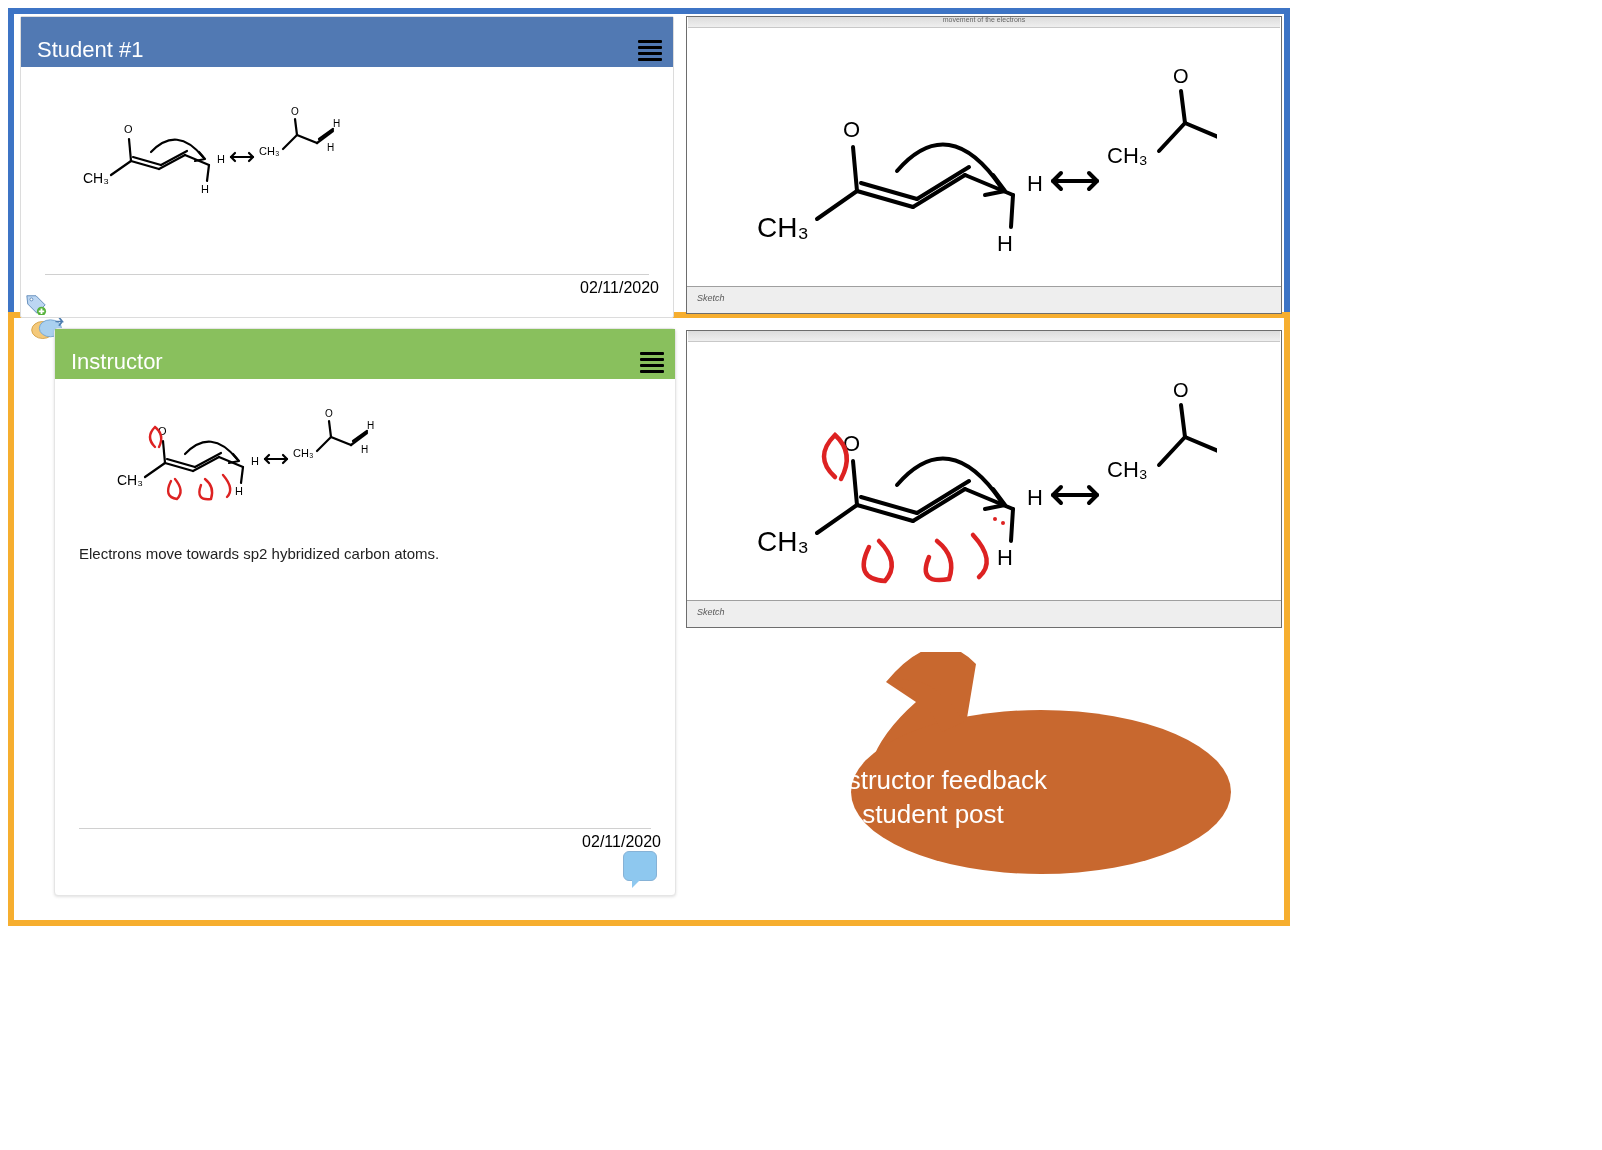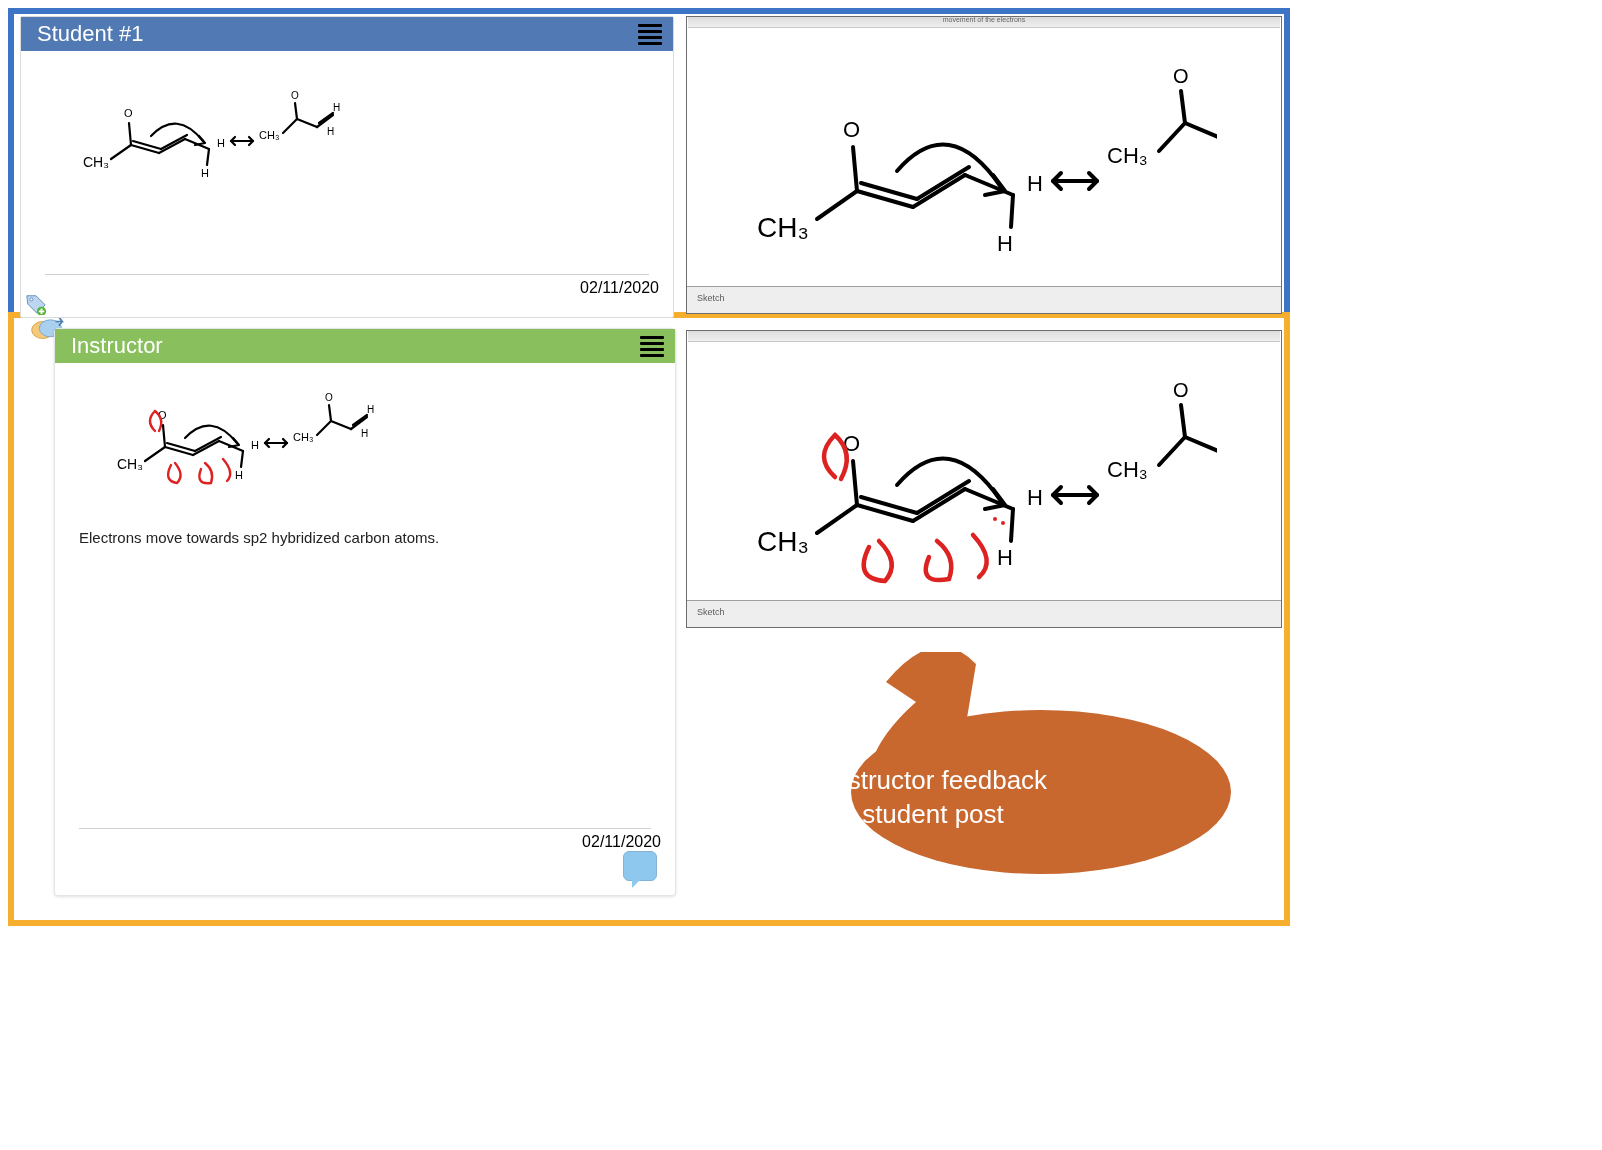--- a/index.html
+++ b/index.html
@@ -4,21 +4,21 @@
 <style>
   html,body{margin:0;padding:0;background:#fff;font-family:Arial,Helvetica,sans-serif;color:#222;}
   .stage{position:relative;width:1282px;height:920px;margin:8px;box-sizing:border-box;}
   .frame{position:absolute;box-sizing:border-box;}
   .frame-blue{left:0;top:0;width:1282px;height:310px;border:6px solid #3d74c5;}
   .frame-orange{left:0;top:304px;width:1282px;height:614px;border:6px solid #f6ae2f;}
   
   .post{position:absolute;background:#fff;}
   .post-student{left:12px;top:8px;width:652px;height:300px;border:1px solid #dcdcdc;border-radius:2px;}
   .post-instructor{left:46px;top:320px;width:620px;height:566px;border:1px solid #e5e5e5;border-radius:4px;box-shadow:0 1px 3px rgba(0,0,0,.12);}
-  .bar{display:flex;align-items:center;justify-content:space-between;color:#fff;font-size:22px;padding:4px 10px 4px 16px;}
+  .bar{display:flex;align-items:center;justify-content:space-between;color:#fff;font-size:22px;padding:20px 10px 4px 16px;}
   .bar-student{background:#5179b3;}
   .bar-instructor{background:#89c05d;gap:44px;}
   .menu-lines{display:inline-flex;flex-direction:column;gap:3px;align-items:center;width:26px;}
   .menu-lines span{display:block;width:24px;height:3px;background:#000;border-radius:1px;}
   .sketch-area{position:relative;height:200px;}
   .sketch-area svg{position:absolute;}
   .post .date{position:absolute;right:14px;color:#000000;font-size:16px;}
   .post-student .date{bottom:20px;}
   .hr{position:absolute;left:24px;right:24px;border-top:1px solid #d0d0d0;}
   .tag-icon{position:absolute;left:4px;bottom:2px;width:22px;height:22px;}
@@ -27,21 +27,21 @@
   .post-instructor .sketch-wrap{height:150px;position:relative;}
   .comment-bubble{position:absolute;right:18px;bottom:14px;width:32px;height:28px;background:#8ec8ef;border:1px solid #86b2d6;border-radius:6px;}
   .comment-bubble:after{content:"";position:absolute;bottom:-8px;left:8px;width:0;height:0;border-top:10px solid #8ec8ef;border-right:10px solid transparent;}
   
   .preview{position:absolute;background:#fff;border:1px solid #6d6d6d;}
   .preview-top{left:678px;top:8px;width:594px;height:296px;}
   .preview-bot{left:678px;top:322px;width:594px;height:296px;}
   .preview .inner-top{position:absolute;left:1px;right:1px;top:0;height:10px;background:linear-gradient(#dcdcdc,#efefef);border-bottom:1px solid #c8c8c8;}
   .preview .tiny{position:absolute;left:50%;top:-1px;transform:translateX(-50%);font-size:7px;color:#666;}
   .preview .strip{position:absolute;left:0;right:0;bottom:0;height:26px;background:#eee;border-top:1px solid #9f9f9f;}
-  .preview .strip span{position:absolute;left:10px;top:6px;font-size:9px;color:#5a5a5a;}
+  .preview .strip span{position:absolute;left:10px;top:6px;font-size:9px;color:#5a5a5a;font-style:italic;}
   
   .callout{position:absolute;left:818px;top:644px;width:430px;height:224px;}
   .callout svg{position:absolute;left:0;top:0;}
   .callout .txt{position:absolute;left:0;top:112px;width:430px;color:#fff;font-size:26px;line-height:1.3;}
 </style>
 </head>
 <body>
 
 <div class="stage">
 

